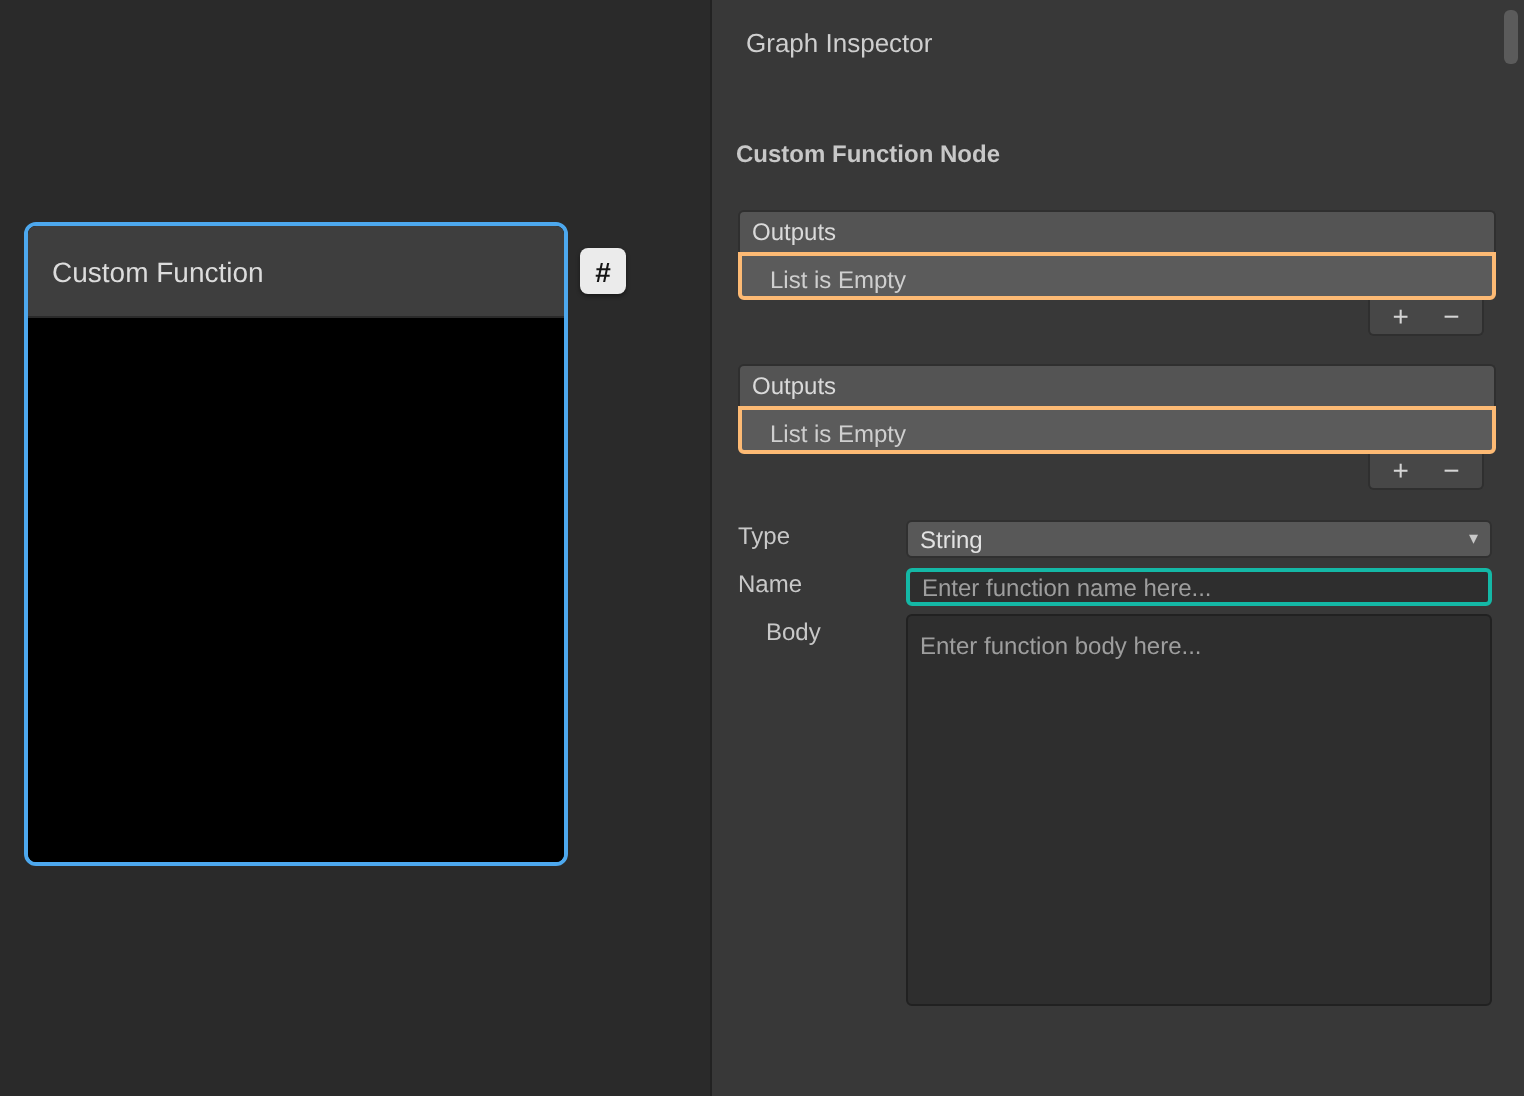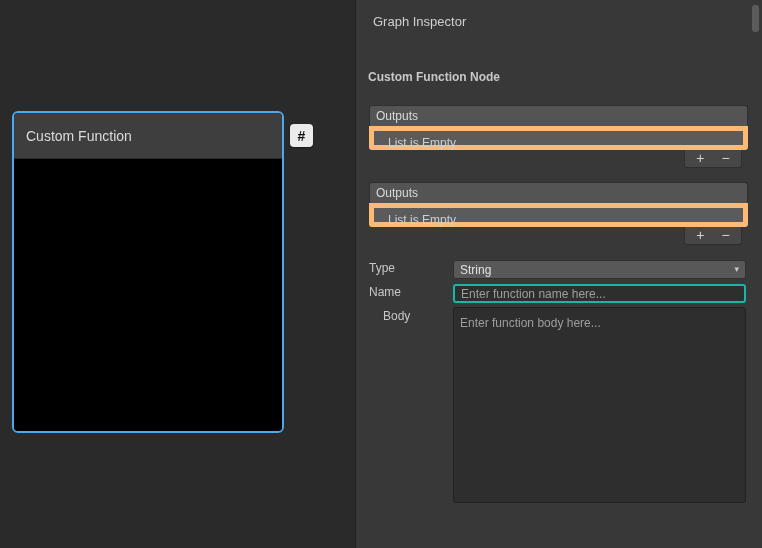--- a/index.html
+++ b/index.html
@@ -50,21 +50,21 @@
   .section-title{position:absolute;top:70px;left:12px;font-size:12px;font-weight:bold;color:#C8C8C8;}
 
   .list{position:absolute;left:13px;width:379px;box-sizing:border-box;}
   .list.inputs{top:105px;}
   .list.outputs{top:182px;}
   .list-header{
     height:21px;line-height:21px;background:#545454;border:1px solid #2F2F2F;border-bottom:none;
     color:#DADADA;font-size:12px;padding-left:6px;border-radius:3px 3px 0 0;box-sizing:border-box;
   }
   .list-row{
-    height:24px;line-height:24px;background:#5B5B5B;border:5px solid #fdba74;
+    height:24px;line-height:24px;background:#5B5B5B;border:2px solid #fdba74;
     color:#CFCFCF;font-size:12px;padding-left:14px;border-radius:0 0 3px 3px;box-sizing:border-box;
   }
   .list-footer{
     position:absolute;right:6px;top:45px;width:58px;height:18px;
     background:#474747;border:1px solid #2F2F2F;border-top:none;border-radius:0 0 3px 3px;
     display:flex;align-items:center;justify-content:space-evenly;box-sizing:border-box;
   }
   .list-btn{color:#D5D5D5;font-size:14px;line-height:15px;width:20px;text-align:center;cursor:default;}
 
   .field-label{position:absolute;left:13px;font-size:12px;color:#C8C8C8;}

